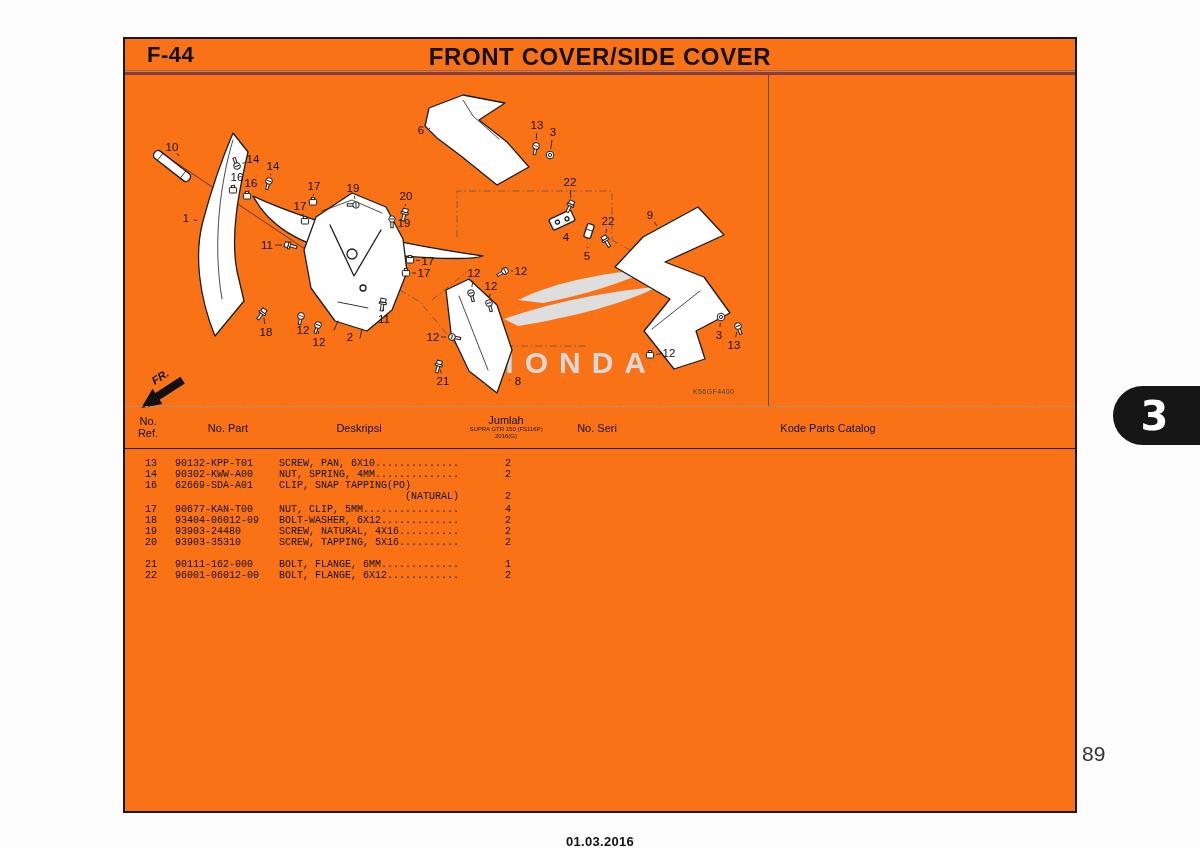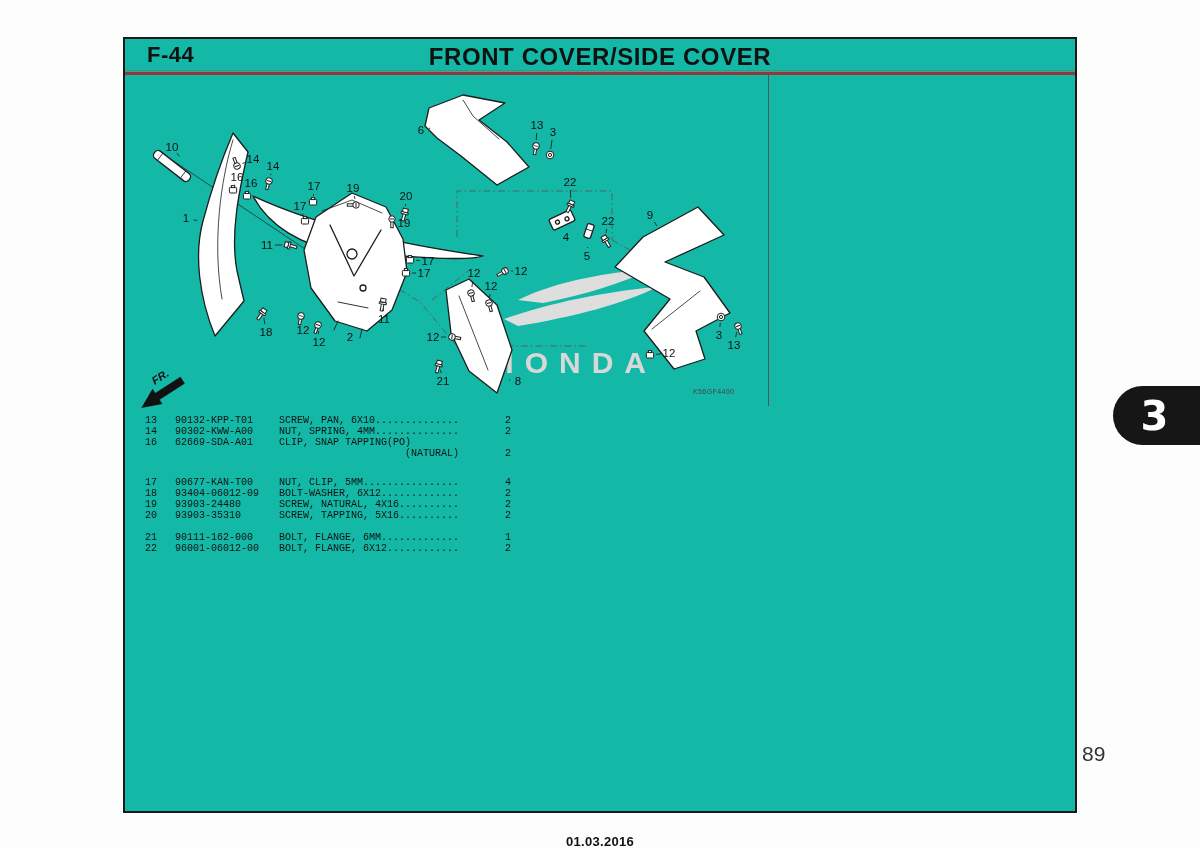--- a/index.html
+++ b/index.html
@@ -1,19 +1,19 @@
 <!DOCTYPE html>
 <html><head>
 <meta charset="utf-8">
 <style>
   html,body{margin:0;padding:0}
   body{width:1200px;height:848px;position:relative;background:#fdfdfd;
        font-family:"Liberation Sans",sans-serif;color:#111;overflow:hidden}
   .frame{position:absolute;left:123px;top:37px;width:954px;height:776px;
-         border:2px solid #1a1a1a;box-sizing:border-box;background:#14b8a6}
+         border:2px solid #1a1a1a;box-sizing:border-box;background:#f97316}
   
   .hdr{position:relative;height:31px;border-bottom:1px solid #777}
   .hdr .code{position:absolute;left:22px;top:3px;font-size:22px;font-weight:bold;letter-spacing:.5px}
   .hdr .title{position:absolute;left:50%;transform:translateX(-50%);top:4px;
               font-size:24px;font-weight:bold;letter-spacing:.6px;white-space:nowrap}
   .accent{height:3px;margin-top:1px}
   
   .diagram{position:relative;height:331px}
   .diagram svg.diag{position:absolute;left:0;top:0}
   .vdiv{position:absolute;left:643px;top:0;width:1px;height:331px;background:#555}
@@ -22,21 +22,21 @@
   svg text{font-family:"Liberation Sans",sans-serif}
   
   .thead{position:relative;height:41px;border-top:1px dashed #999;border-bottom:1px solid #222;
          font-size:11px;color:#111;box-sizing:content-box}
   .th{position:absolute;transform:translate(-50%,-50%);top:50%;text-align:center;line-height:1.15;white-space:nowrap}
   .th .sub{font-size:6px;line-height:1.2;color:#222}
   
   .tbody{padding-top:9px;font-family:"Liberation Mono","DejaVu Sans Mono",monospace;
          font-size:10px;line-height:11px;color:#111}
   .row{display:flex;padding-left:20px;white-space:pre}
-  .row.pad-b{margin-bottom:18px}
+  .row.pad-b{margin-bottom:2px}
   .c-ref{width:30px}.c-part{width:104px}.c-desc{width:226px}.c-qty{width:20px}
   .spacer{height:11px}
   
   .tab{position:absolute;left:1113px;top:386px;width:87px;height:59px;background:#161616;
        border-radius:30px 0 0 30px;display:flex;align-items:center;justify-content:center}
   .tab span{color:#fff;font-size:40px;font-weight:bold;font-family:"DejaVu Sans",sans-serif;padding-right:4px}
   .pagenum{position:absolute;left:1082px;top:742px;font-size:21px;color:#333}
   .date{position:absolute;left:600px;top:834px;transform:translateX(-50%);
         font-size:13px;font-weight:bold;letter-spacing:.3px}
 </style>
@@ -309,20 +309,35 @@
     <svg class="fr" width="78" height="42">
       <g transform="rotate(-33 38 22)">
         <polygon points="6,24 26,14 26,19 56,19 56,27 26,27 26,32" fill="#111"></polygon>
         <text x="30" y="12" font-size="11" font-weight="bold" font-style="italic" fill="#111">FR.</text>
       </g>
     </svg>
 
     <div class="refcode">K56GF4400</div>
   </div>
 
+  <div class="thead">
+    <div class="th" style="left:23px">
+      <div>No.</div>
+        <div>Ref.</div>
+    </div>
+    <div class="th" style="left:103px">No. Part</div>
+    <div class="th" style="left:234px">Deskripsi</div>
+    <div class="th" style="left:381px">
+      <div>Jumlah</div>
+      <div class="sub">SUPRA GTR 150 (FS116P)</div>
+      <div class="sub">2016(G)</div>
+    </div>
+    <div class="th" style="left:472px">No. Seri</div>
+    <div class="th" style="left:703px">Kode Parts Catalog</div>
+  </div>
 
   <div class="tbody" id="tbody">
       <div class="row"><span class="c-ref">13</span><span class="c-part">90132-KPP-T01</span><span class="c-desc">SCREW, PAN, 6X10..............</span><span class="c-qty">2</span></div>
       <div class="row"><span class="c-ref">14</span><span class="c-part">90302-KWW-A00</span><span class="c-desc">NUT, SPRING, 4MM..............</span><span class="c-qty">2</span></div>
       <div class="row"><span class="c-ref">16</span><span class="c-part">62669-SDA-A01</span><span class="c-desc">CLIP, SNAP TAPPING(PO)</span><span class="c-qty"></span></div>
       <div class="row pad-b"><span class="c-ref"></span><span class="c-part"></span><span class="c-desc">                     (NATURAL)</span><span class="c-qty">2</span></div>
       <div class="row"><span class="c-ref">17</span><span class="c-part">90677-KAN-T00</span><span class="c-desc">NUT, CLIP, 5MM................</span><span class="c-qty">4</span></div>
       <div class="row"><span class="c-ref">18</span><span class="c-part">93404-06012-09</span><span class="c-desc">BOLT-WASHER, 6X12.............</span><span class="c-qty">2</span></div>
       <div class="row"><span class="c-ref">19</span><span class="c-part">93903-24480</span><span class="c-desc">SCREW, NATURAL, 4X16..........</span><span class="c-qty">2</span></div>
       <div class="row"><span class="c-ref">20</span><span class="c-part">93903-35310</span><span class="c-desc">SCREW, TAPPING, 5X16..........</span><span class="c-qty">2</span></div>

